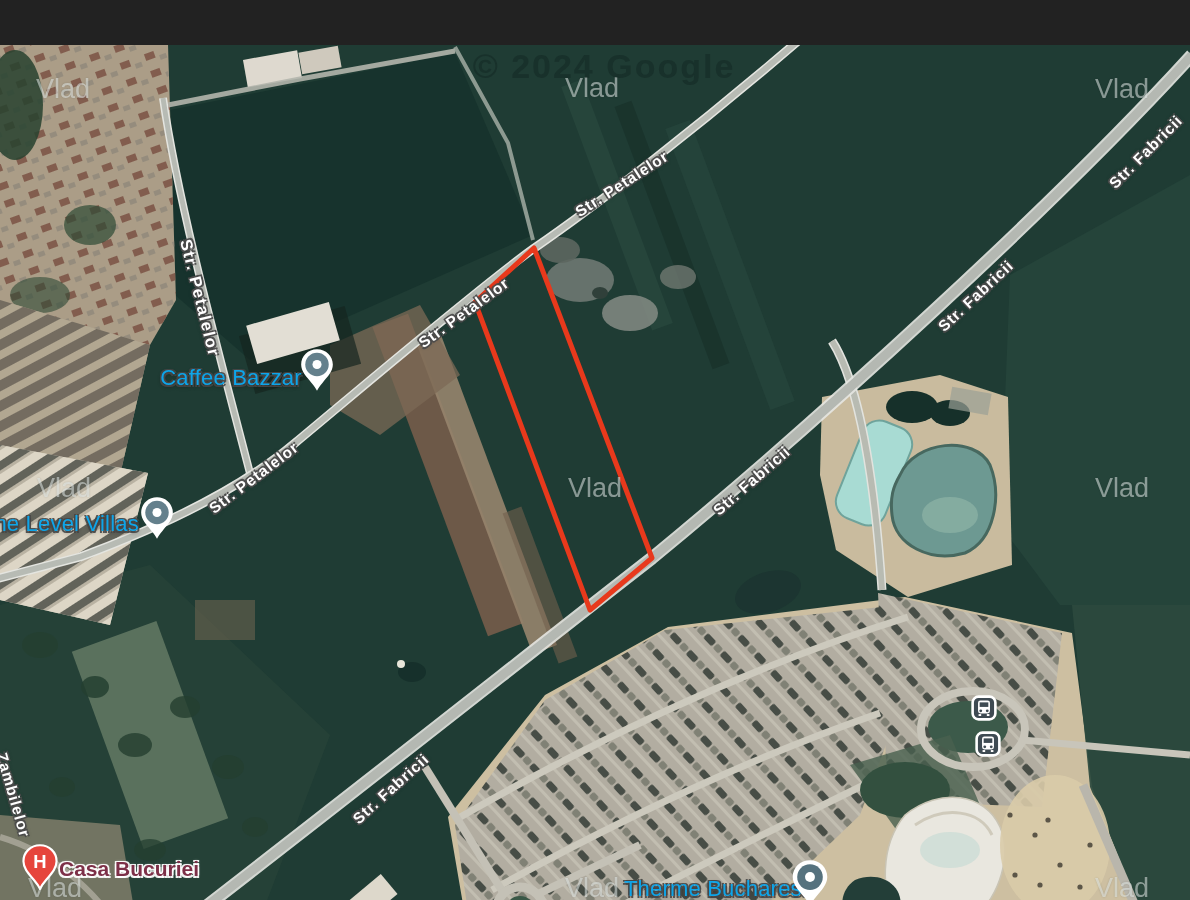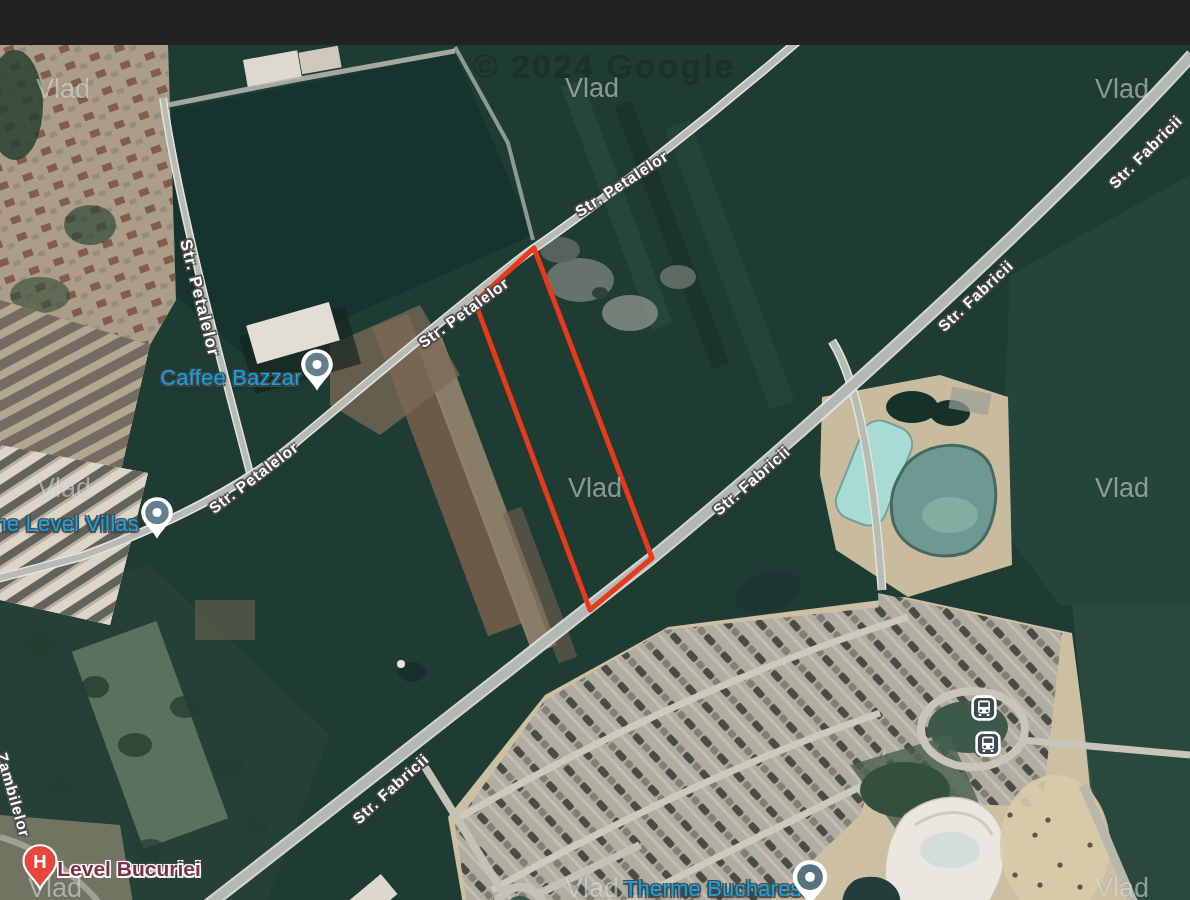--- a/index.html
+++ b/index.html
@@ -206,21 +206,21 @@
   <div class="lbl road-label street" style="left:254px;top:433px;transform:translate(-50%,-50%) rotate(-37deg)">Str. Petalelor</div>
   <div class="lbl road-label street" style="left:1146px;top:107px;transform:translate(-50%,-50%) rotate(-45deg)">Str. Fabricii</div>
   <div class="lbl road-label street" style="left:976px;top:251px;transform:translate(-50%,-50%) rotate(-43deg)">Str. Fabricii</div>
   <div class="lbl road-label street" style="left:752px;top:436px;transform:translate(-50%,-50%) rotate(-41deg)">Str. Fabricii</div>
   <div class="lbl road-label street" style="left:391px;top:744px;transform:translate(-50%,-50%) rotate(-42deg)">Str. Fabricii</div>
   <div class="lbl road-label street" style="left:13px;top:750px;transform:translate(-50%,-50%) rotate(74deg)">Zambilelor</div>
 
   <div class="lbl poi-label" style="left:231px;top:333px;transform:translate(-50%,-50%)">Caffee Bazzar</div>
   <div class="lbl poi-label" style="left:58px;top:479px;transform:translate(-50%,-50%)">One Level Villas</div>
   <div class="lbl poi-label" style="left:716px;top:844px;transform:translate(-50%,-50%)">Therme Bucharest</div>
-  <div class="lbl health-label" style="left:129px;top:824px;transform:translate(-50%,-50%)">Level Bucuriei</div>
+  <div class="lbl health-label" style="left:129px;top:824px;transform:translate(-50%,-50%)">Casa Bucuriei</div>
 
   <div class="pin" style="left:317px;top:351px;transform:translate(-50%,-100%)">
     <svg width="36" height="44" viewBox="0 0 24 30">
       <path d="M12 .8 C5.9 .8 1.2 5.4 1.2 11.3 C1.2 16 4.8 19.6 8.3 23.8 C9.9 25.7 11.2 27.5 12 29.2 C12.8 27.5 14.1 25.7 15.7 23.8 C19.2 19.6 22.8 16 22.8 11.3 C22.8 5.4 18.1 .8 12 .8 Z" fill="#ffffff"></path>
       <circle cx="12" cy="11.3" r="8" fill="#64808c"></circle>
       <circle cx="12" cy="11.3" r="3.1" fill="#ffffff"></circle>
     </svg>
   </div>
   <div class="pin" style="left:157px;top:499px;transform:translate(-50%,-100%)">
     <svg width="36" height="44" viewBox="0 0 24 30">

